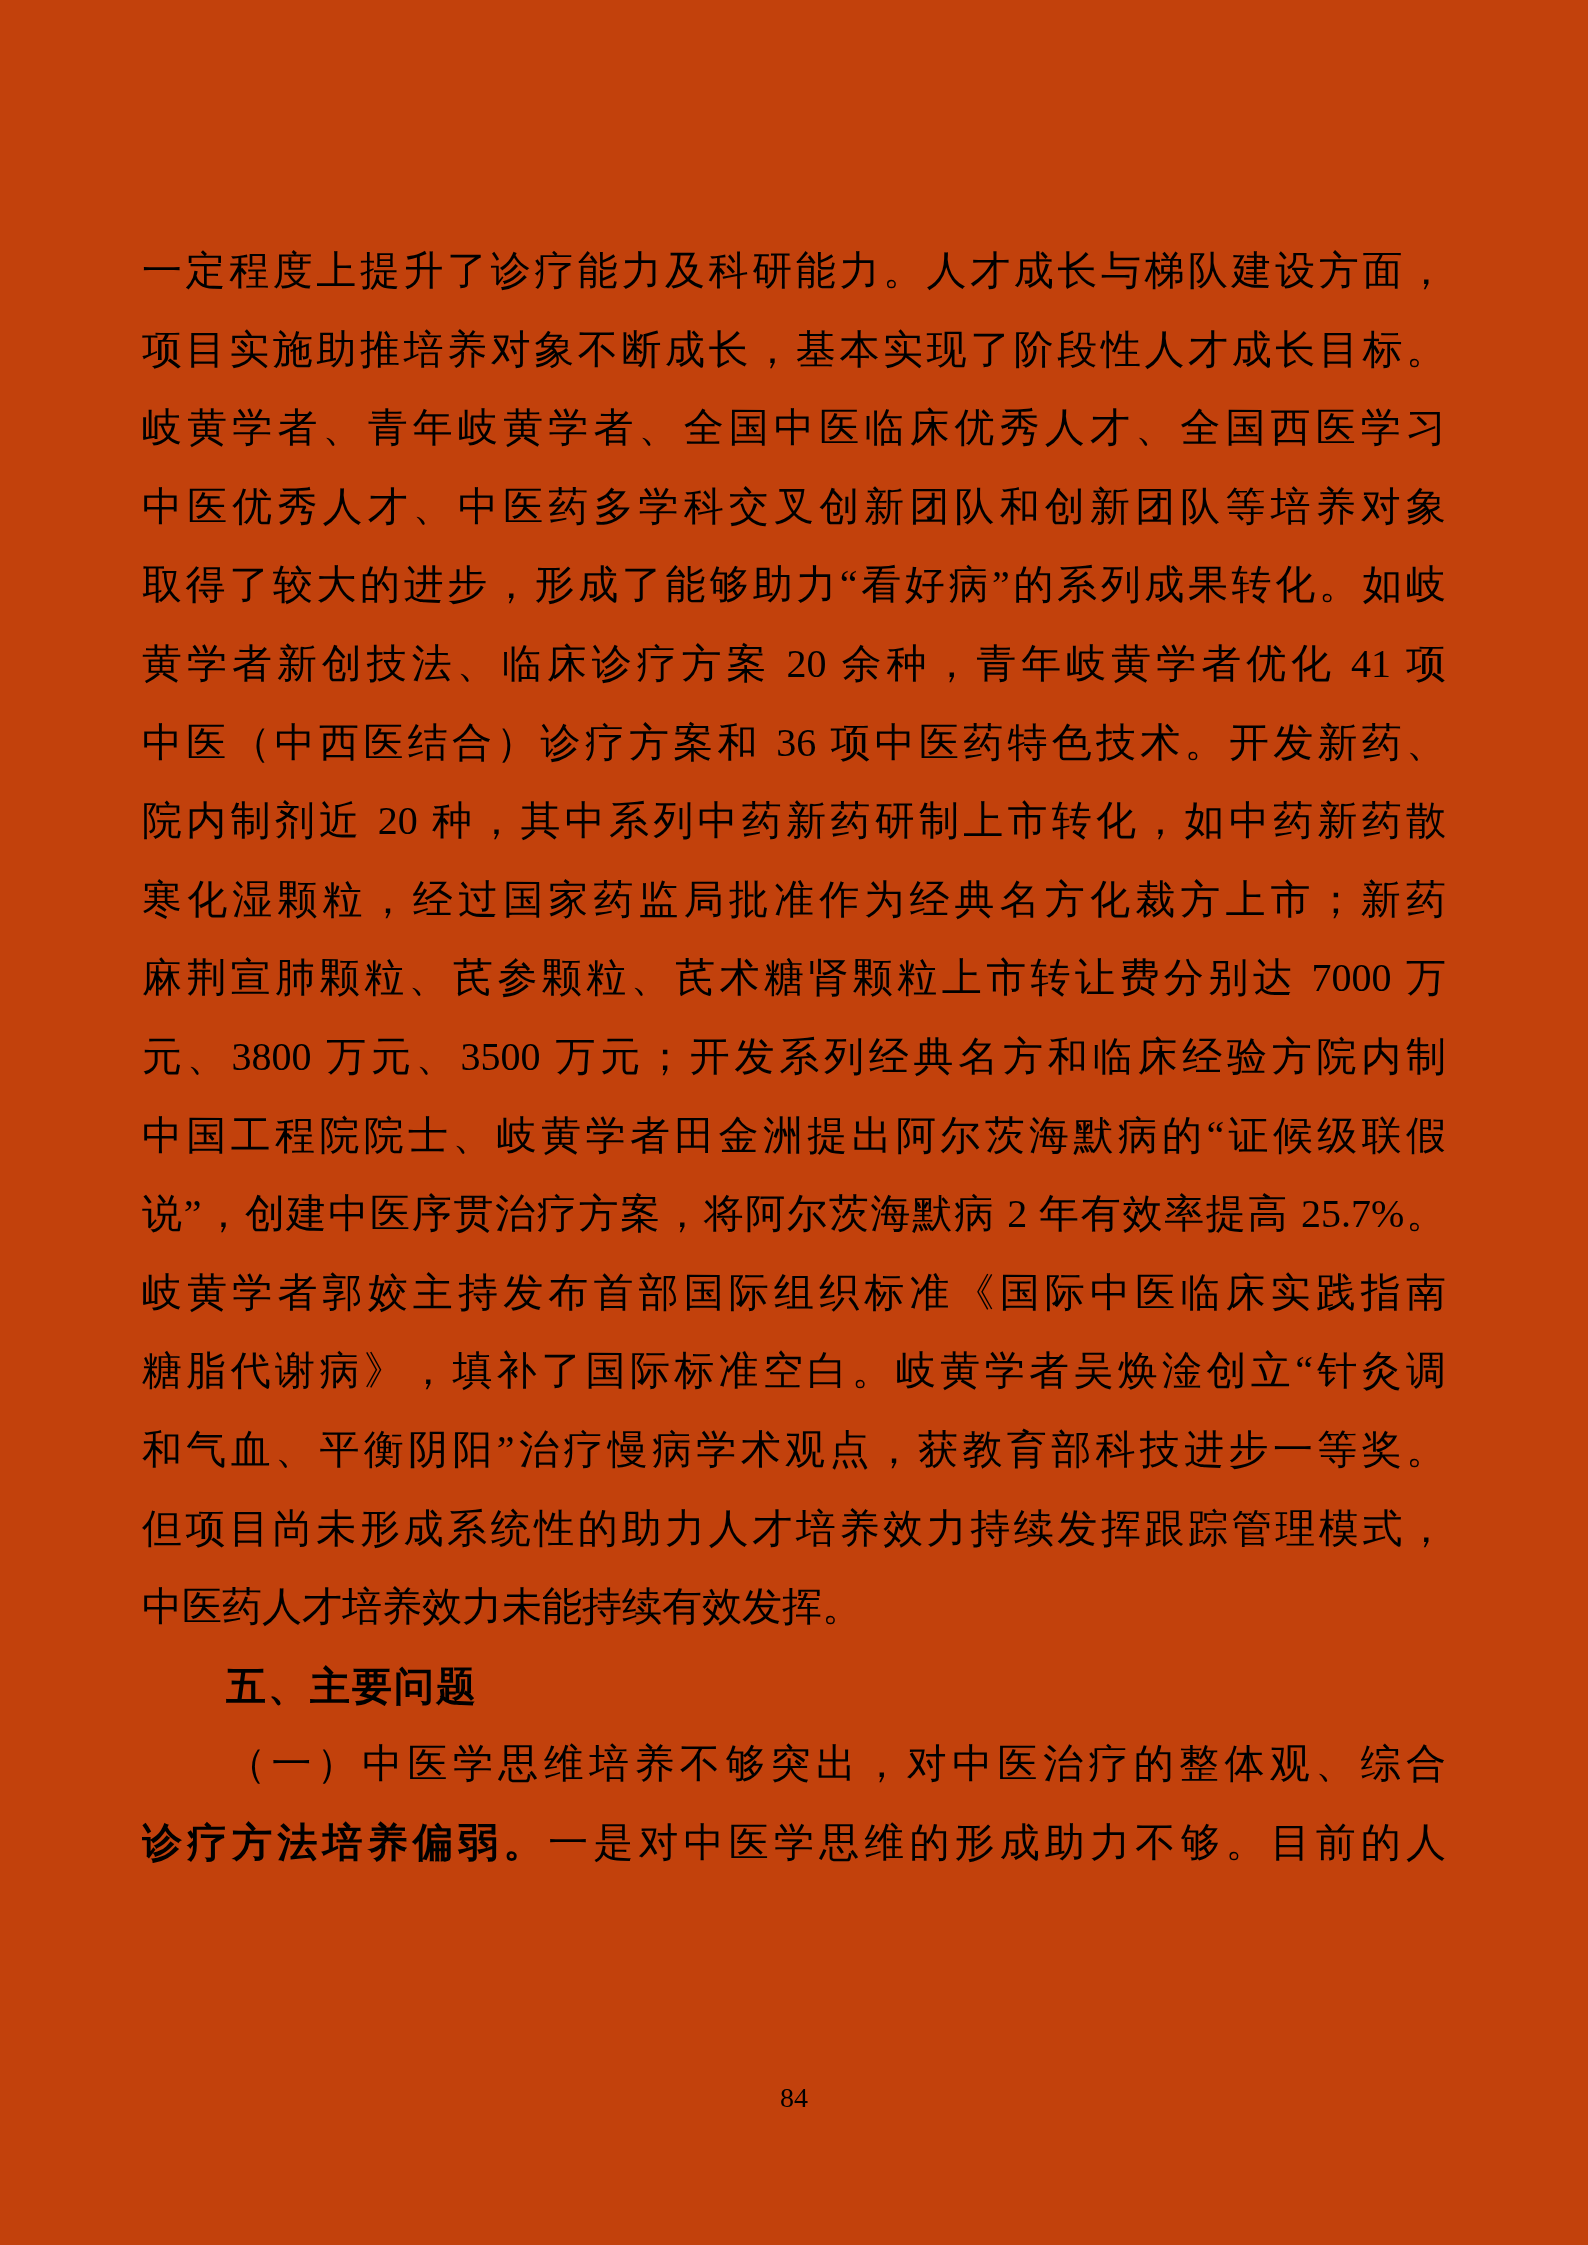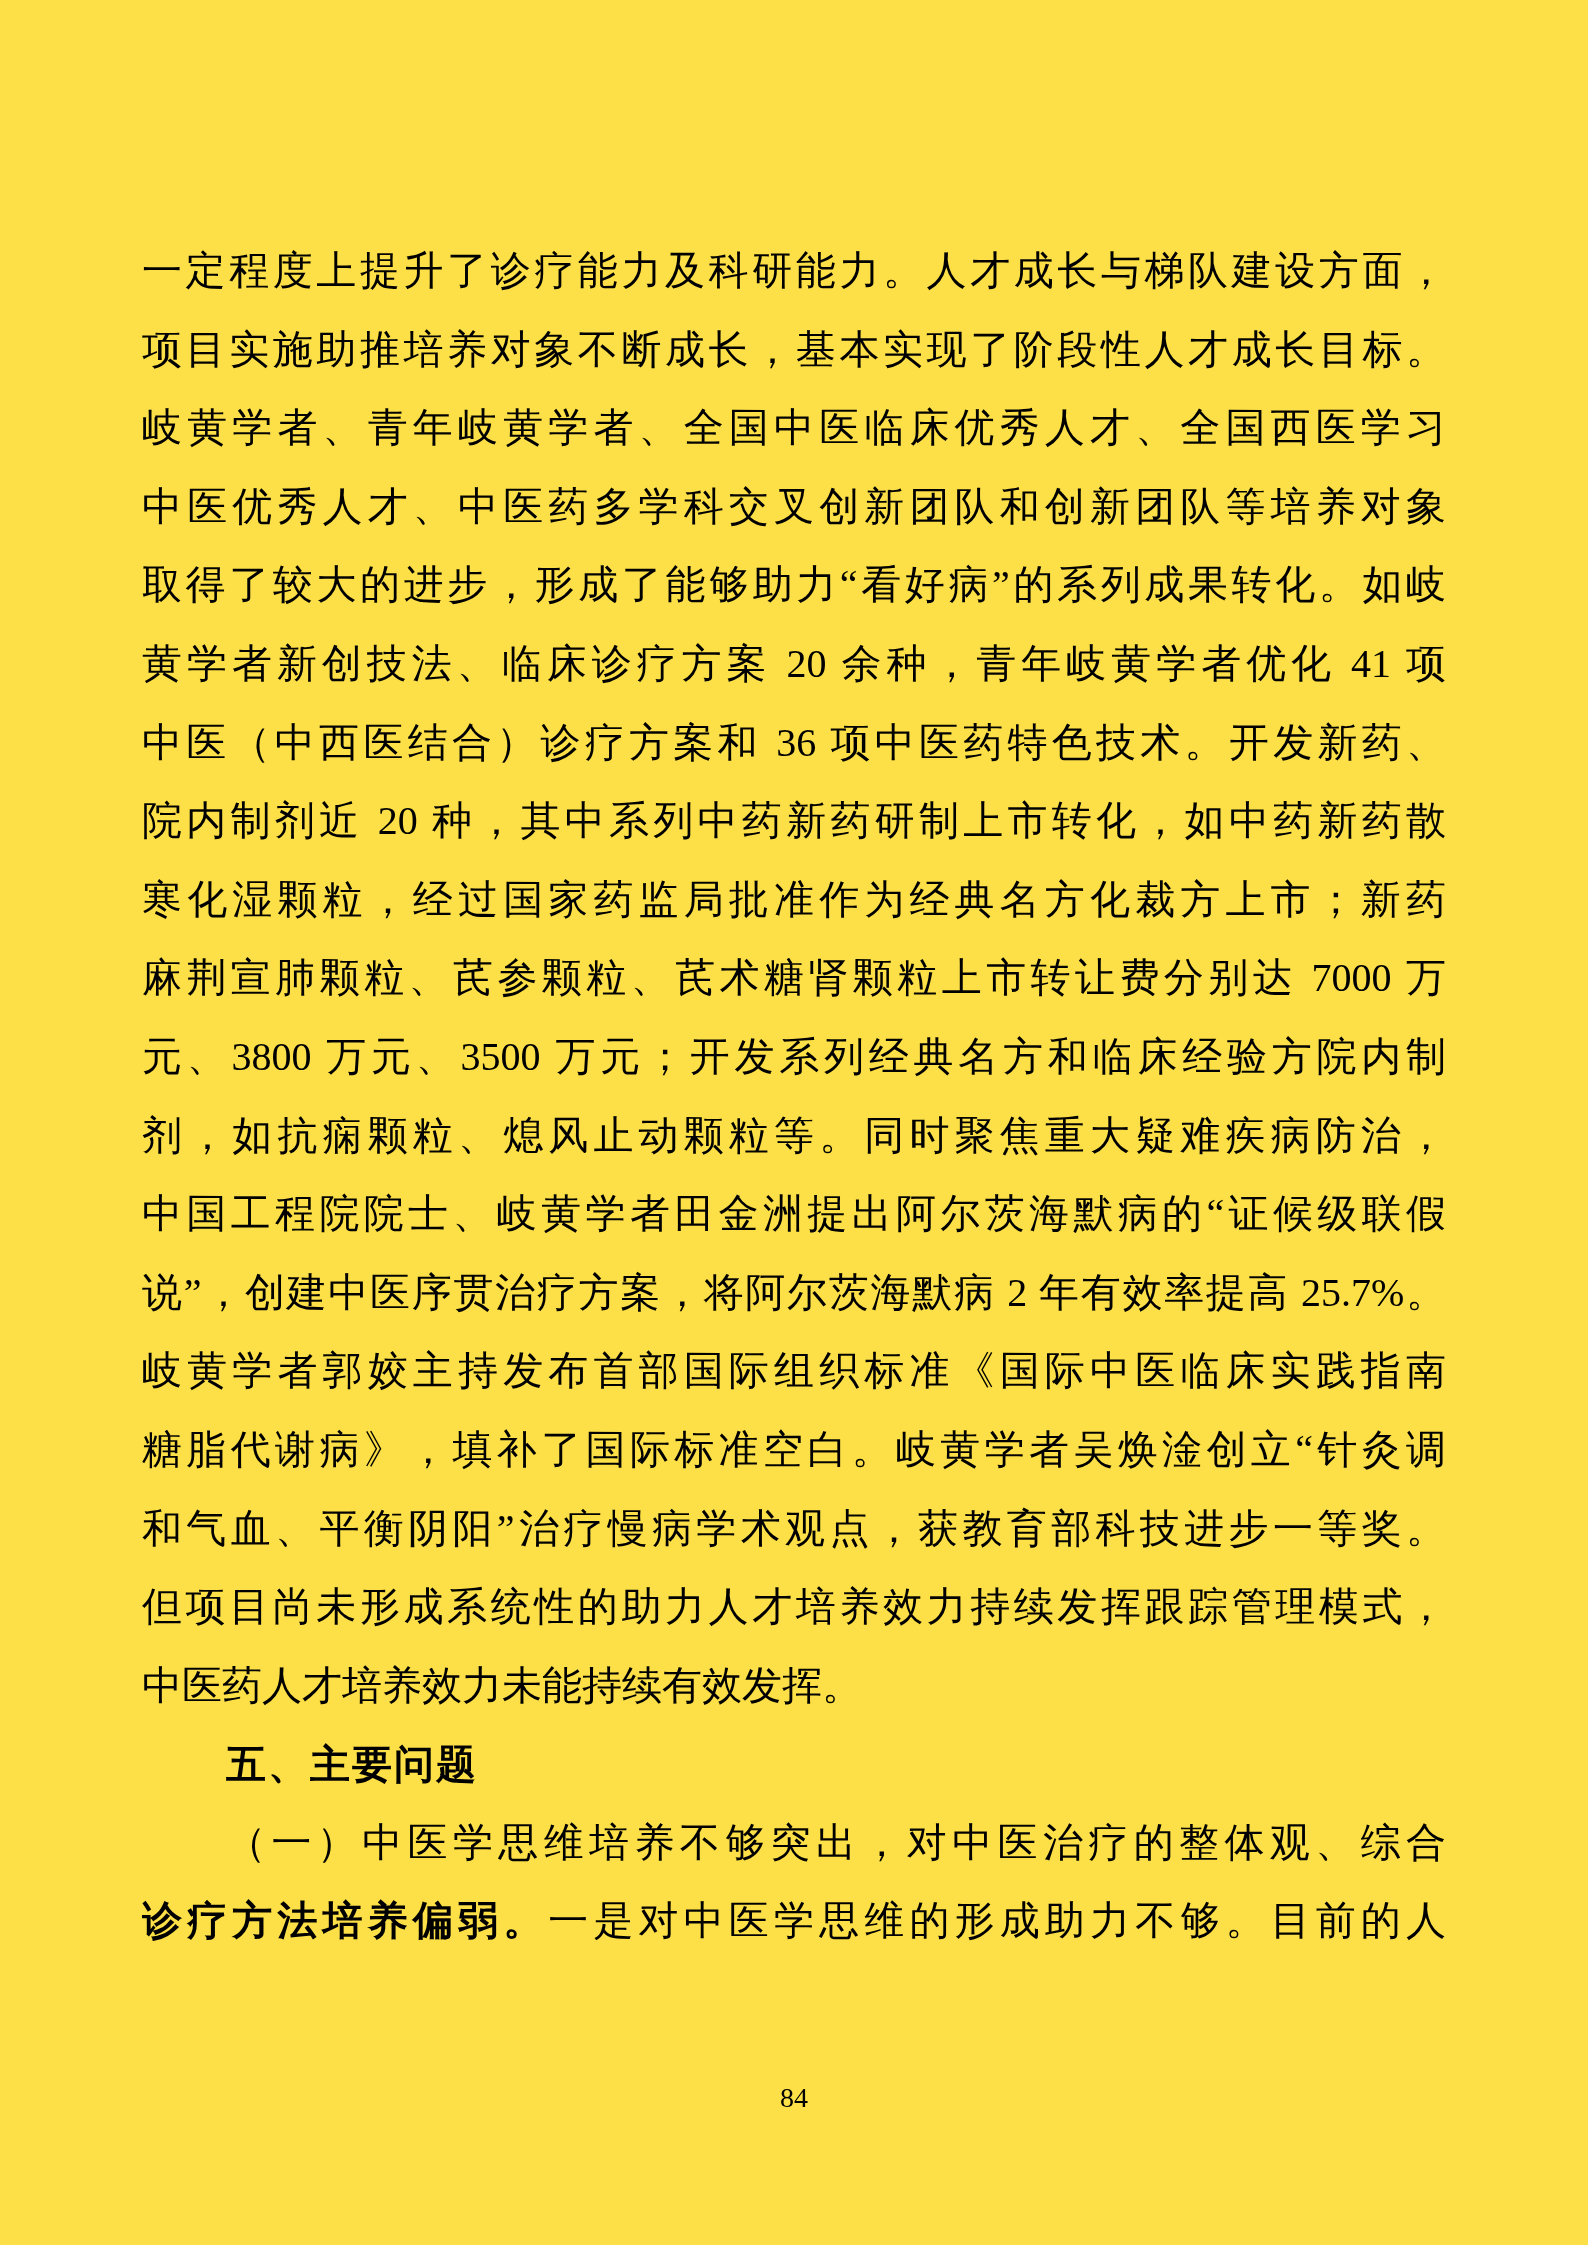--- a/index.html
+++ b/index.html
@@ -1,21 +1,21 @@
 <!DOCTYPE html>
 <html><head>
 <meta charset="utf-8">
 <style>
   * { margin: 0; padding: 0; box-sizing: border-box; }
   html, body { background: #ffffff; }
   .page {
     position: relative;
     width: 1588px;
     height: 2245px;
-    background: #fde047;
+    background: #c2410c;
     color: #000000;
     font-family: "Liberation Serif", "DejaVu Serif", serif;
     overflow: hidden;
   }
   .content {
     position: absolute;
     left: 142px;
     top: 232px;
     width: 1304px;
     font-size: 40px;
@@ -72,21 +72,20 @@
     <div class="line">项目实施助推培养对象不断成长，基本实现了阶段性人才成长目标。</div>
     <div class="line">岐黄学者、青年岐黄学者、全国中医临床优秀人才、全国西医学习</div>
     <div class="line">中医优秀人才、中医药多学科交叉创新团队和创新团队等培养对象</div>
     <div class="line">取得了较大的进步，形成了能够助力“看好病”的系列成果转化。如岐</div>
     <div class="line">黄学者新创技法、临床诊疗方案 20 余种，青年岐黄学者优化 41 项</div>
     <div class="line">中医（中西医结合）诊疗方案和 36 项中医药特色技术。开发新药、</div>
     <div class="line">院内制剂近 20 种，其中系列中药新药研制上市转化，如中药新药散</div>
     <div class="line">寒化湿颗粒，经过国家药监局批准作为经典名方化裁方上市；新药</div>
     <div class="line">麻荆宣肺颗粒、芪参颗粒、芪术糖肾颗粒上市转让费分别达 7000 万</div>
     <div class="line">元、3800 万元、3500 万元；开发系列经典名方和临床经验方院内制</div>
-    <div class="line">剂，如抗痫颗粒、熄风止动颗粒等。同时聚焦重大疑难疾病防治，</div>
     <div class="line">中国工程院院士、岐黄学者田金洲提出阿尔茨海默病的“证候级联假</div>
     <div class="line">说”，创建中医序贯治疗方案，将阿尔茨海默病 2 年有效率提高 25.7%。</div>
     <div class="line">岐黄学者郭姣主持发布首部国际组织标准《国际中医临床实践指南</div>
     <div class="line">糖脂代谢病》，填补了国际标准空白。岐黄学者吴焕淦创立“针灸调</div>
     <div class="line">和气血、平衡阴阳”治疗慢病学术观点，获教育部科技进步一等奖。</div>
     <div class="line">但项目尚未形成系统性的助力人才培养效力持续发挥跟踪管理模式，</div>
     <div class="line no-stretch">中医药人才培养效力未能持续有效发挥。</div>
 
     <div class="section-heading">五、主要问题</div>
 

